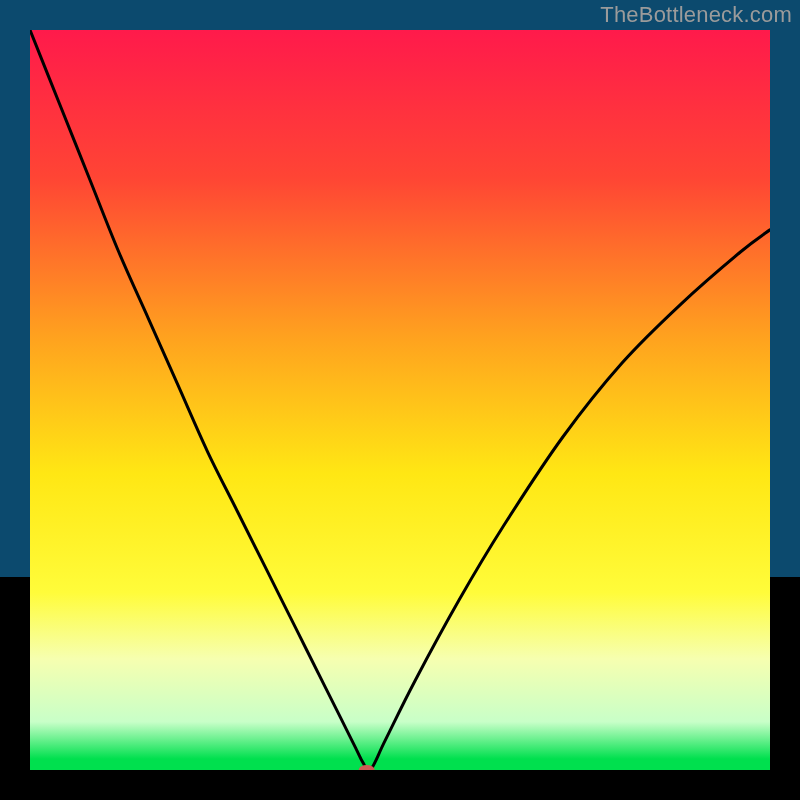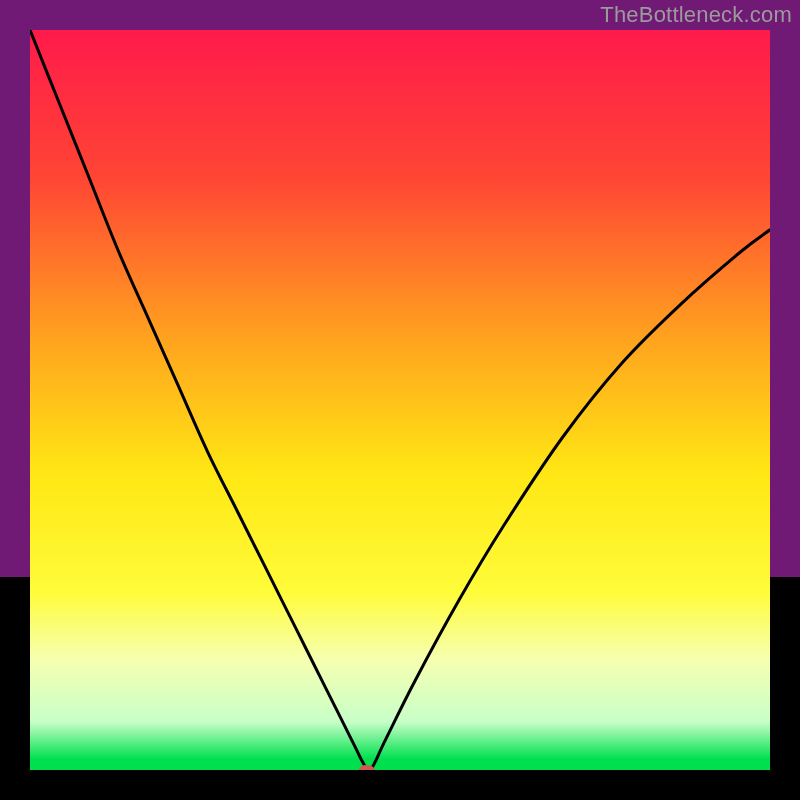--- a/index.html
+++ b/index.html
@@ -10,21 +10,21 @@
     background: #000;
     overflow: hidden;
     font-family: Arial, Helvetica, sans-serif;
   }
   .frame {
     position: absolute;
     left: 0;
     top: 0;
     width: 800px;
     height: 577px;
-    background: #701a75;
+    background: #0c4a6e;
   }
   .plot {
     position: absolute;
     left: 30px;
     top: 30px;
     width: 740px;
     height: 740px;
   }
   .watermark {
     position: absolute;

